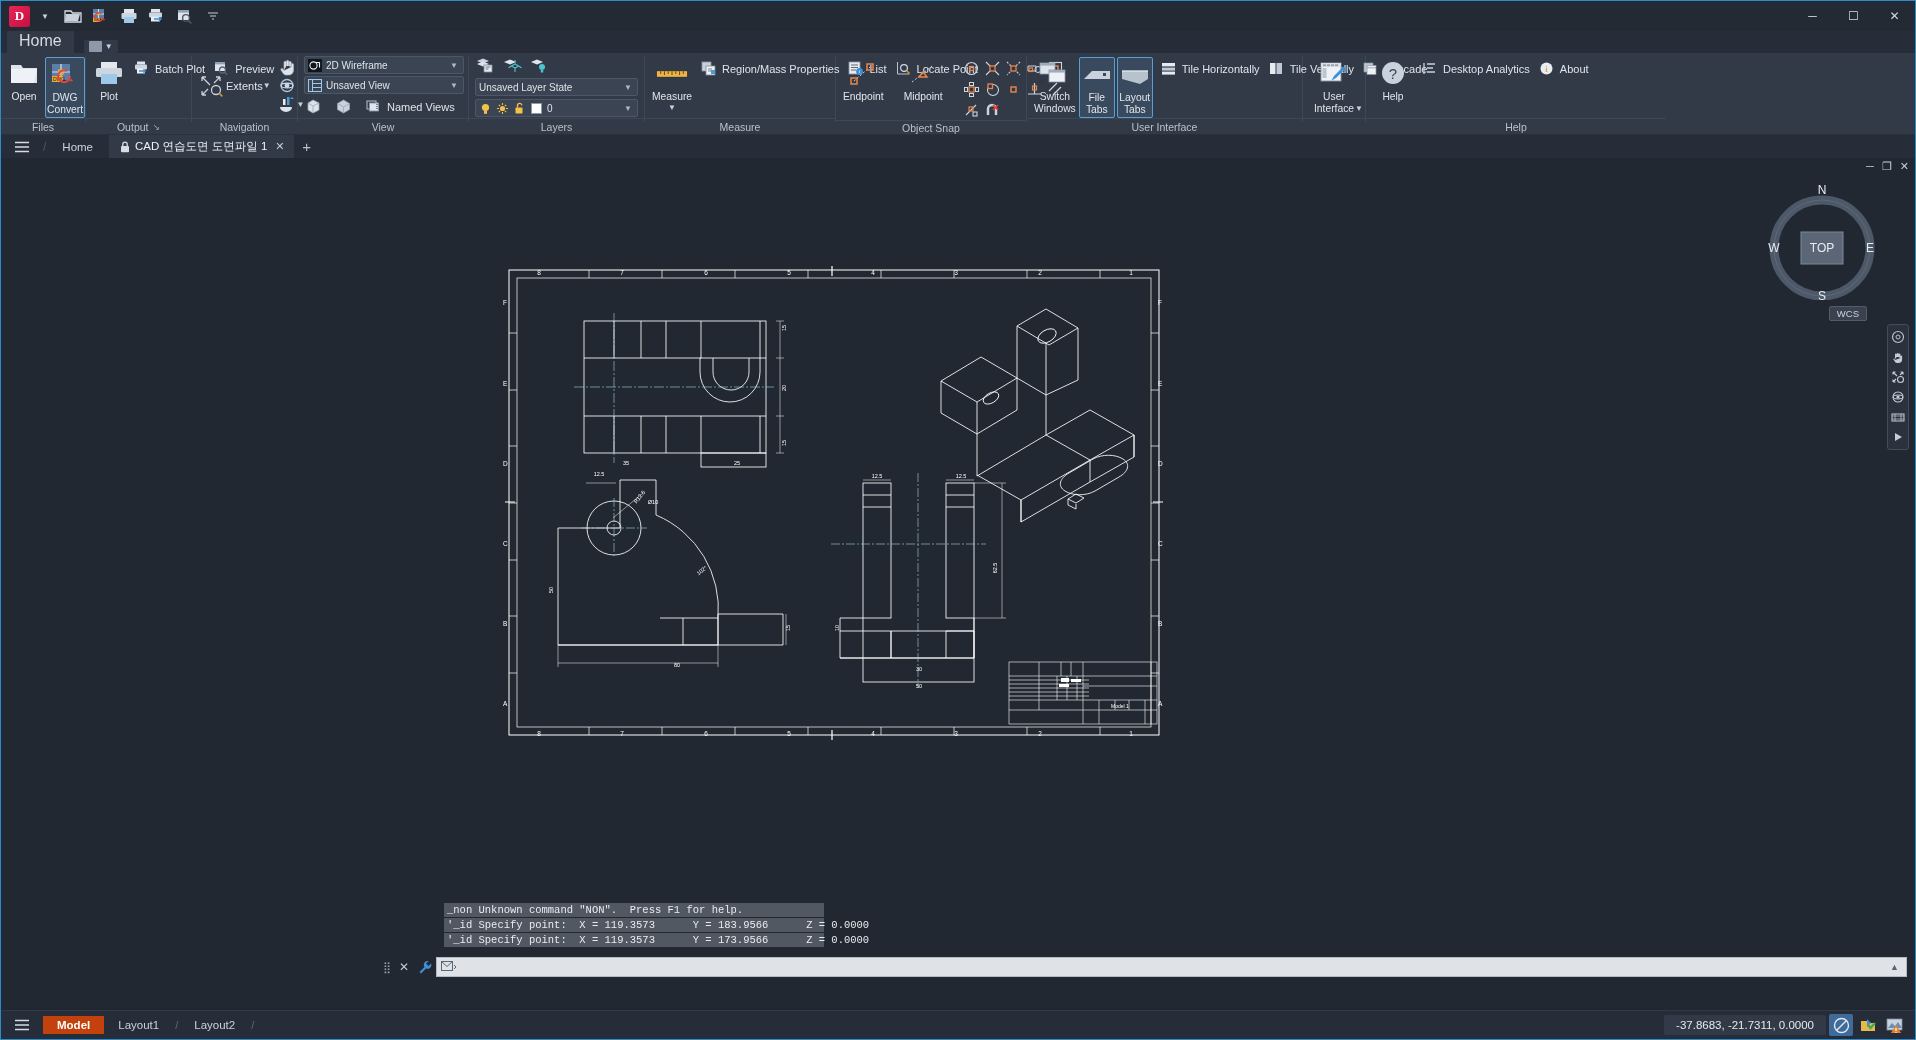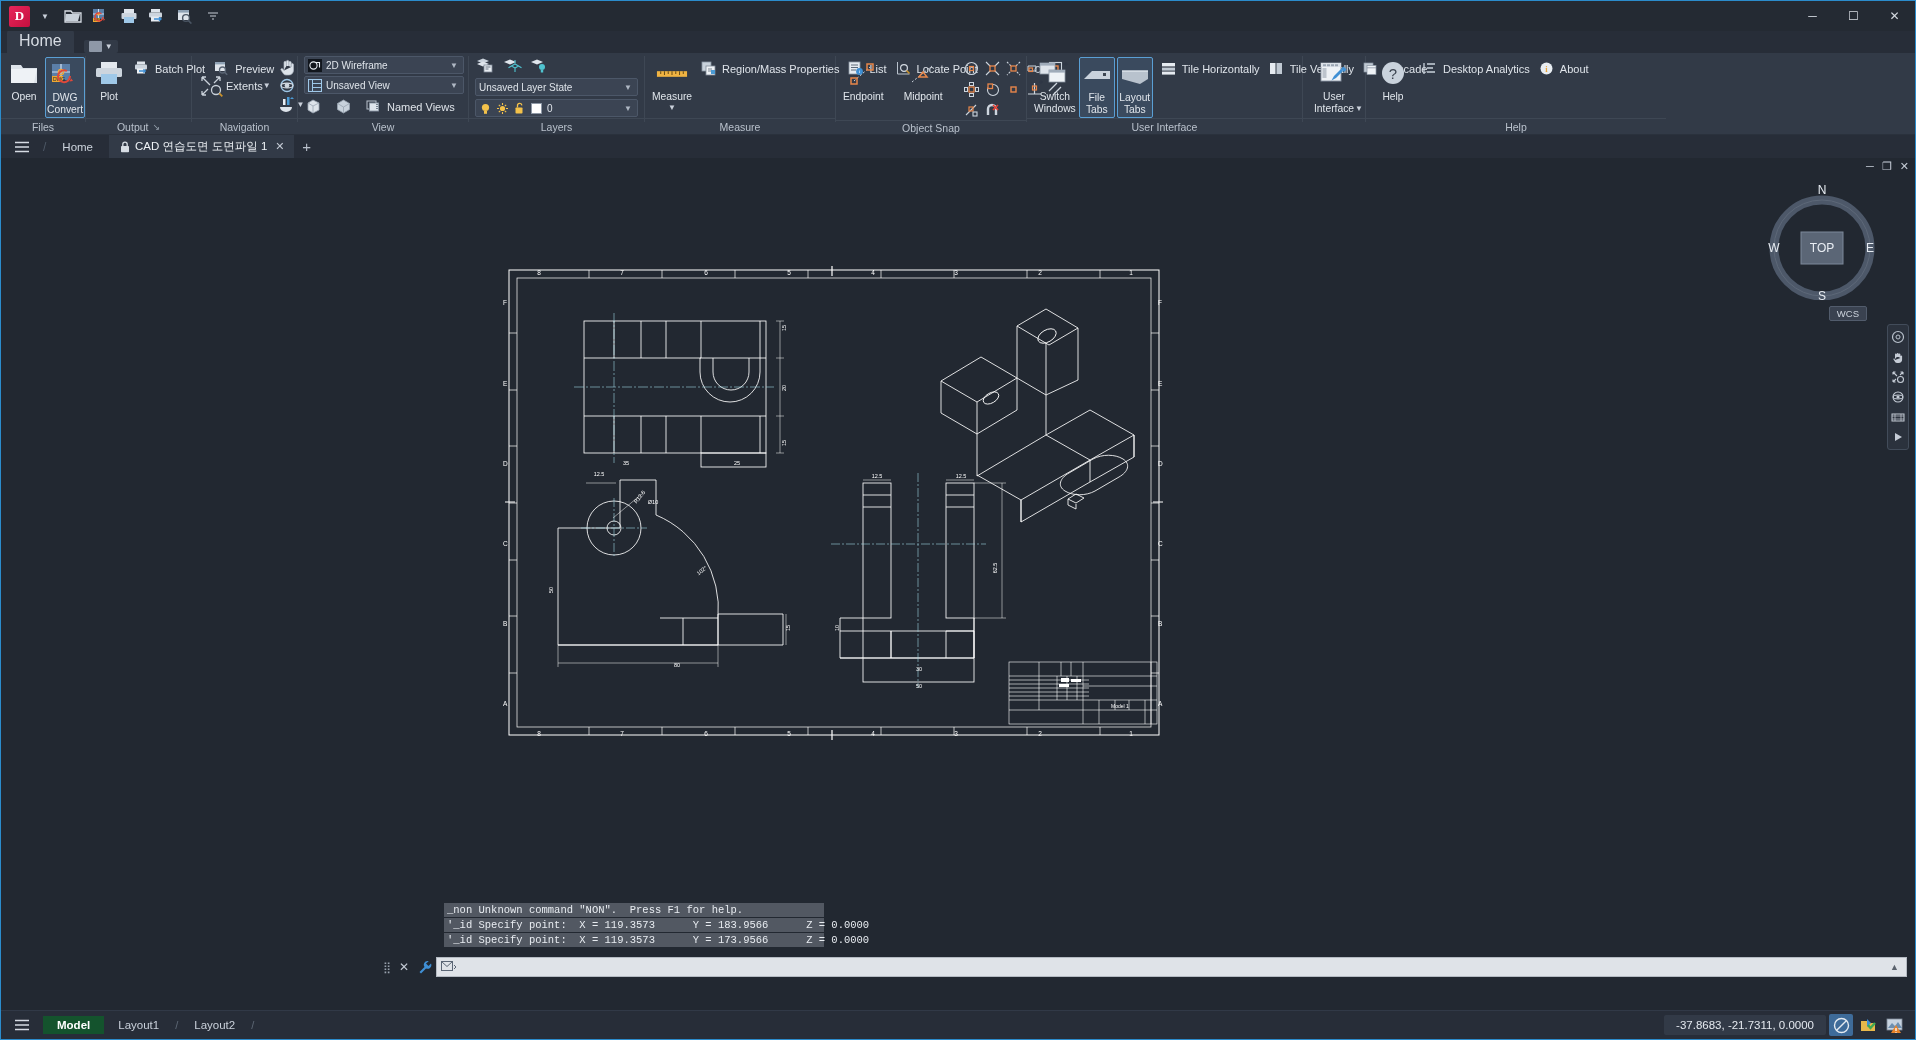--- a/index.html
+++ b/index.html
@@ -178,21 +178,21 @@
 
   
   .statusbar {
     height: 29px; background: #272d38; display: flex; align-items: center;
     flex: 0 0 29px; border-top: 1px solid #313947;
   }
   .sb-burger { width: 42px; display: flex; align-items: center; justify-content: center; cursor: pointer; }
   .sb-tab {
     padding: 3px 14px; font-size: 11.5px; color: #c9d0da; cursor: pointer;
   }
-  .sb-tab.active { background: #14532d; color: #fff; font-weight: bold; }
+  .sb-tab.active { background: #c2410c; color: #fff; font-weight: bold; }
   .sb-slash { color: #5e6876; font-size: 11px; padding: 0 2px; }
   .sb-right { margin-left: auto; display: flex; align-items: center; gap: 3px; padding-right: 8px; }
   .coords {
     background: #323a47; color: #e4e9ef; font-size: 11.5px; padding: 4px 12px;
     border-radius: 2px; cursor: pointer;
   }
   .sb-icon { width: 24px; height: 22px; display: flex; align-items: center; justify-content: center; cursor: pointer; }
   .sb-icon.on { background: #3e6b99; border-radius: 2px; }
 
   svg { display: block; }

